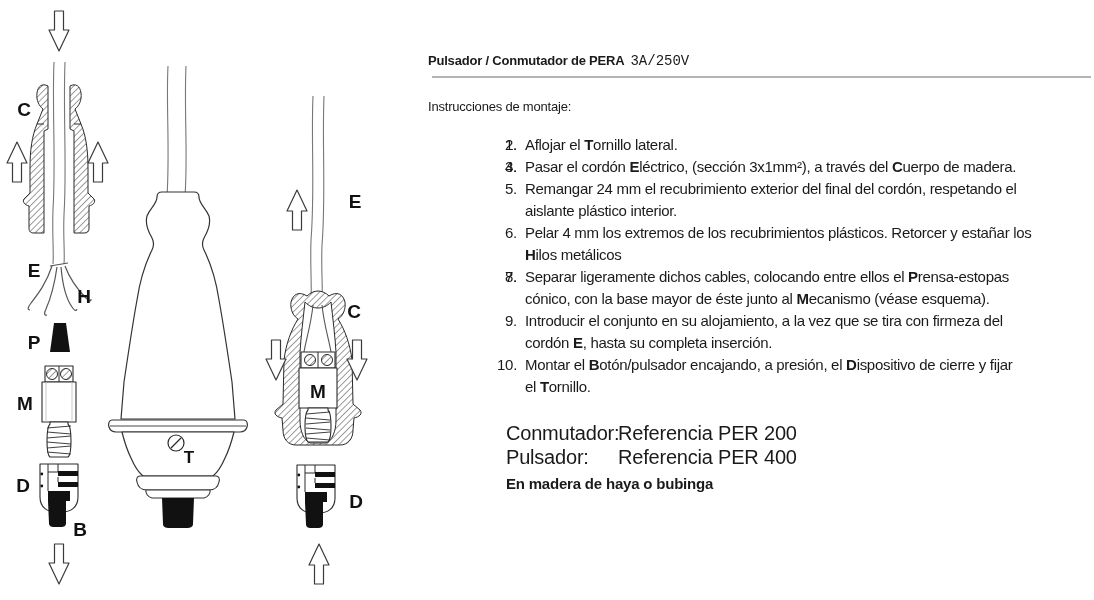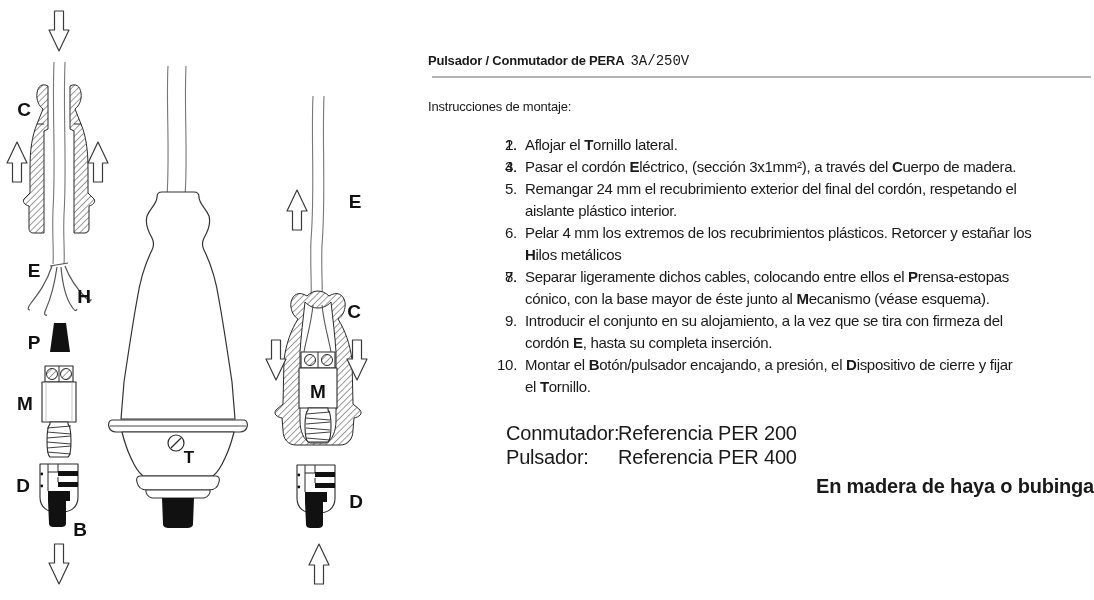--- a/index.html
+++ b/index.html
@@ -15,21 +15,21 @@
   .title .rating{font-size:14px;font-weight:normal;margin-left:6px;font-family:Liberation Mono, monospace;}
   .rule{margin-top:7px;border:none;border-top:2px solid #b4b4b4;width:659px;}
   .intro{margin-top:19px;font-size:13px;line-height:20px;letter-spacing:-0.2px;}
   .list{margin-top:17px;font-size:15px;line-height:22px;letter-spacing:-0.3px;}
   .li{position:relative;padding-left:97px;}
   .li-num{position:absolute;left:0;top:0;width:89px;text-align:right;}
   .li-text{white-space:nowrap;}
   .refs{margin-top:23px;font-size:20px;line-height:24px;letter-spacing:-0.2px;}
   .ref-row{padding-left:78px;white-space:nowrap;}
   .ref-label{display:inline-block;width:112px;}
-  .footer{margin-top:6px;padding-left:78px;font-size:20px;font-weight:bold;letter-spacing:-0.2px;white-space:nowrap;text-align:right;}
+  .footer{margin-top:6px;padding-left:78px;font-size:15px;font-weight:bold;letter-spacing:-0.2px;white-space:nowrap;}
   b{font-weight:bold;}
   .dlab{font-family:"Liberation Sans", sans-serif;font-weight:bold;font-size:19px;fill:#111;}
   .dlab-sm{font-family:"Liberation Sans", sans-serif;font-weight:bold;font-size:17px;fill:#111;}
 </style>
 </head>
 <body>
 
 <svg class="diagram" width="420" height="600" viewBox="0 0 420 600">
   <defs>
     <pattern id="hatch" width="4.5" height="4.5" patternUnits="userSpaceOnUse" patternTransform="rotate(45)">

